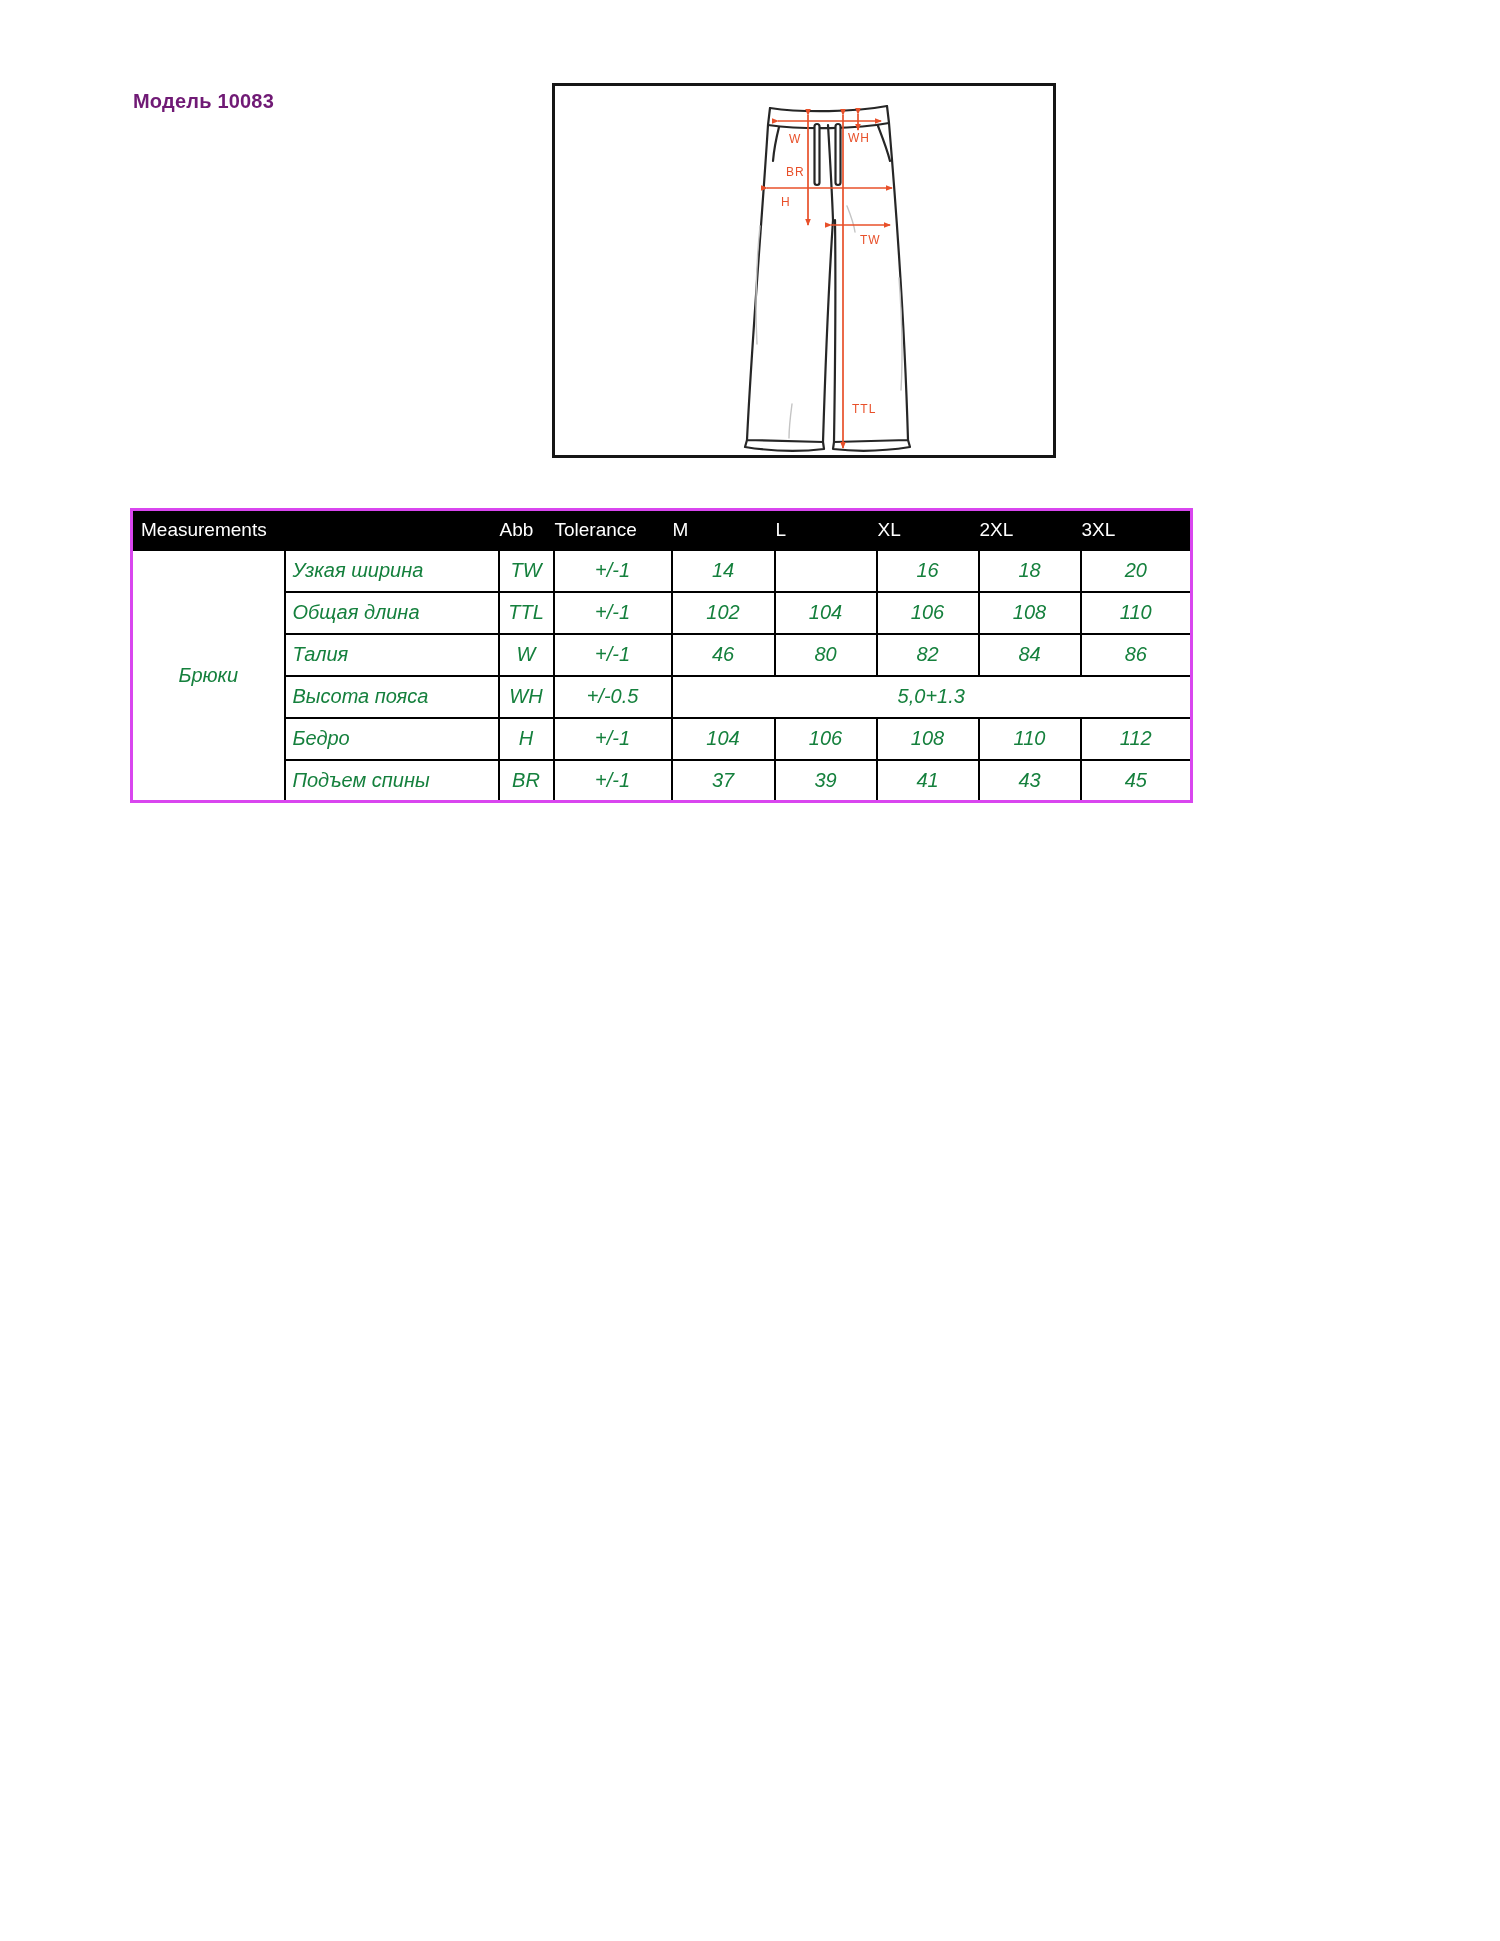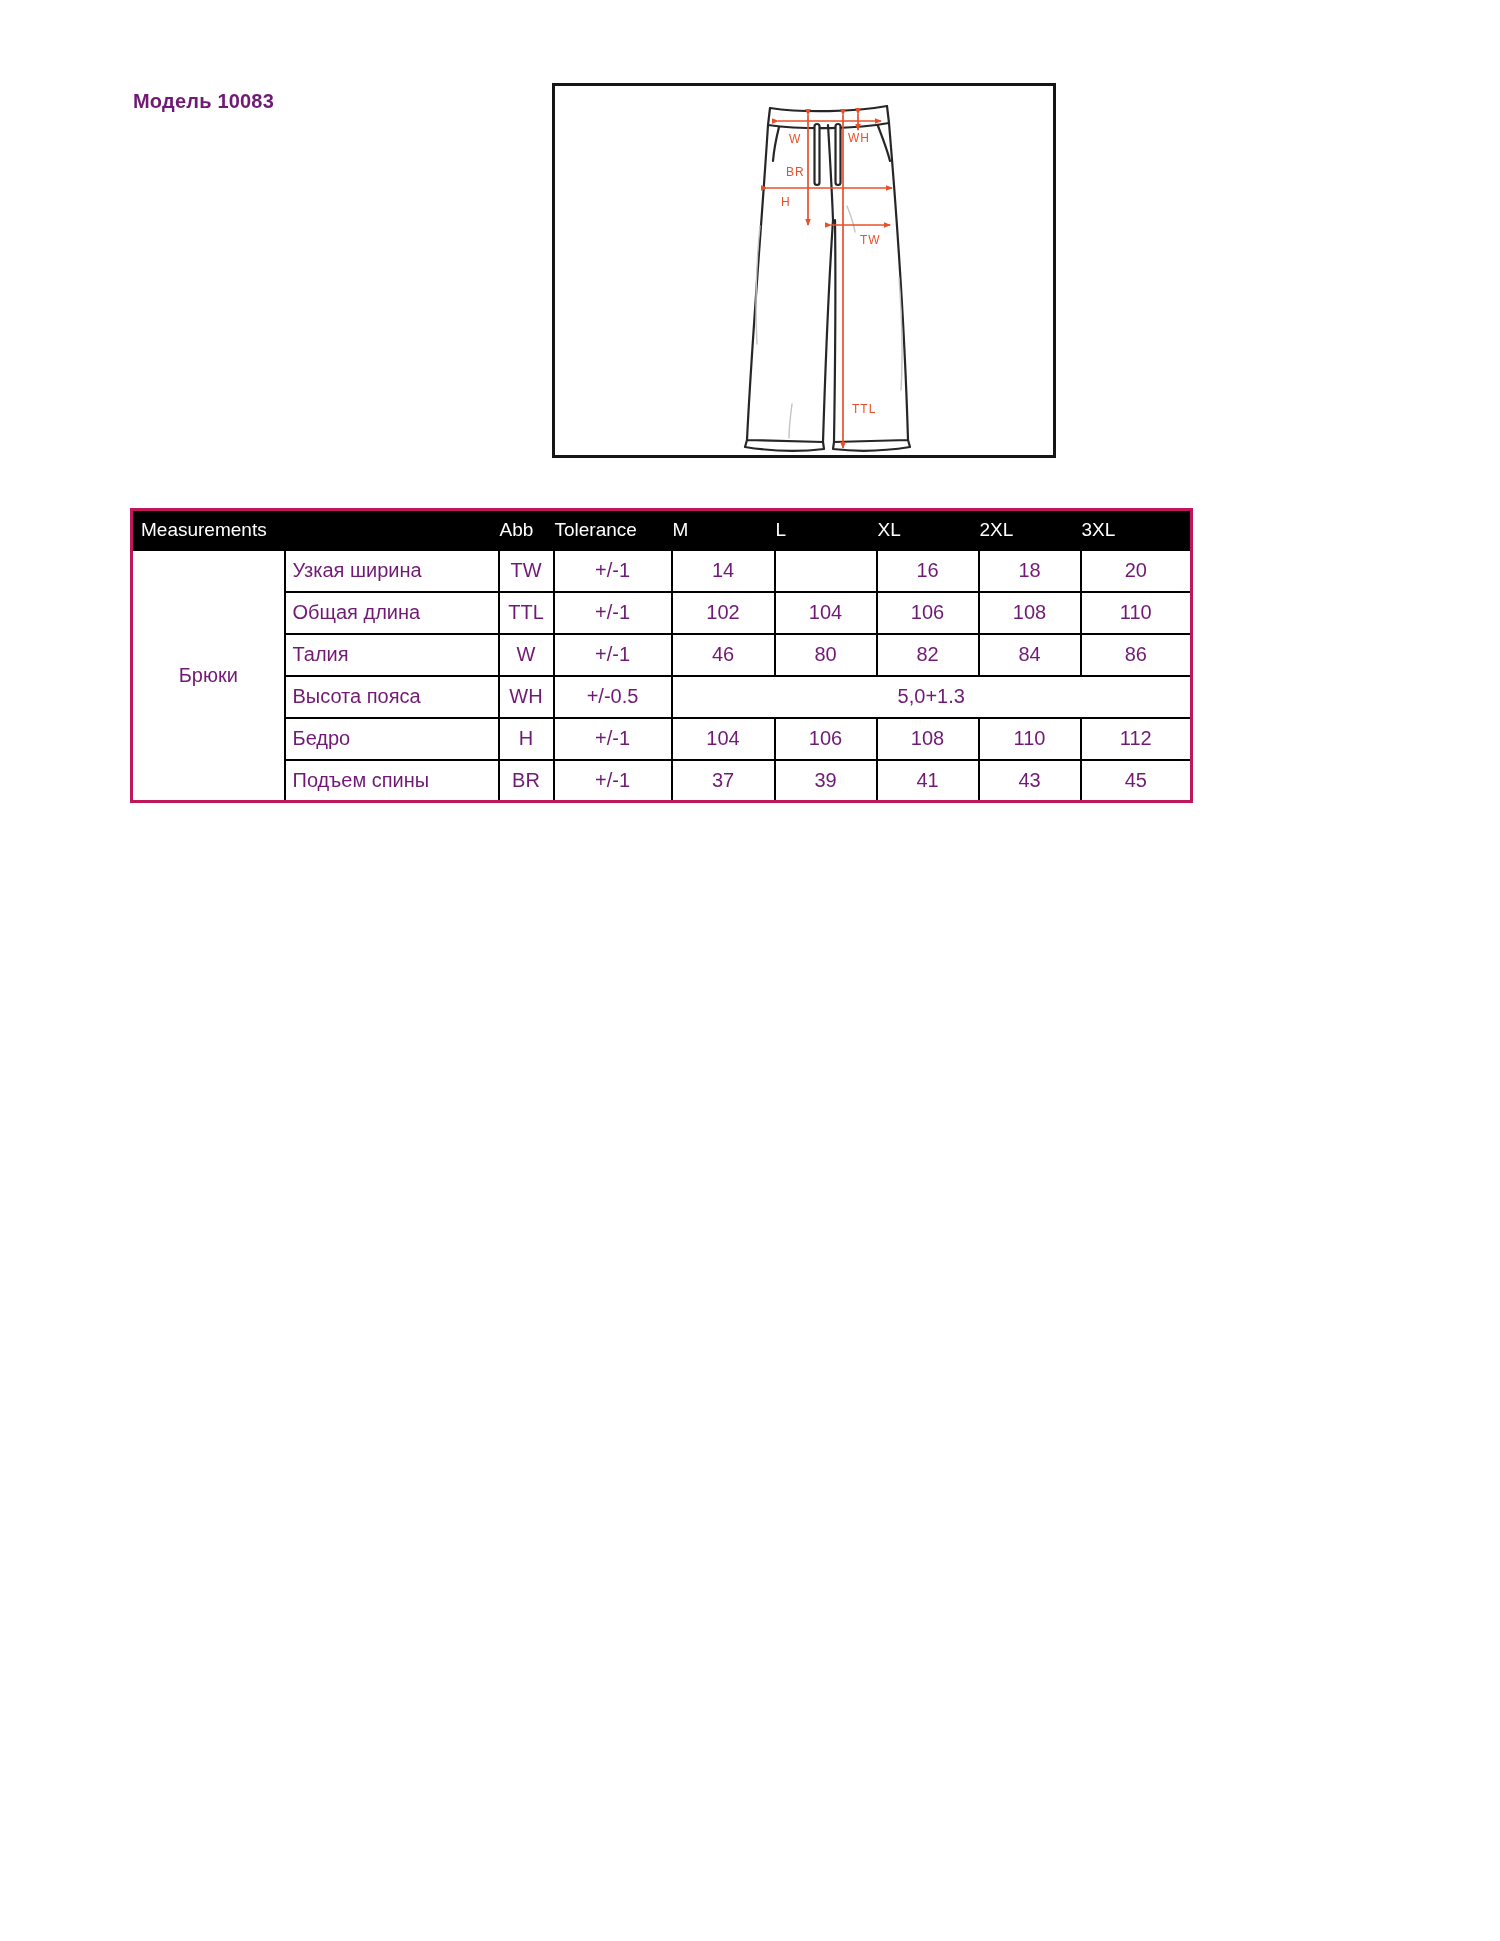--- a/index.html
+++ b/index.html
@@ -27,31 +27,31 @@
     border:3px solid #151515; background:#ffffff;
   }
   .diagram-box svg { display:block; width:100%; height:100%; }
   .ann-label {
     font-family:"Liberation Sans", sans-serif; font-size:12px; letter-spacing:1px;
     fill:#e8502a;
   }
   table.size-table {
     position:absolute; left:130px; top:508px; width:1060px;
     border-collapse:collapse; table-layout:fixed;
-    border:3px solid #be185d;
+    border:3px solid #d946ef;
     font-family:"Liberation Sans", sans-serif;
   }
   table.size-table th {
     background:#000000; color:#ffffff; font-weight:400; font-size:19px;
     height:40px; border:2px solid #000000; text-align:left;
   }
   table.size-table th.th-measurements { text-align:left; padding-left:8px; }
   table.size-table td {
-    border:2px solid #000000; height:42px; font-size:20px; color:#701a75;
-    text-align:center; background:#ffffff;
+    border:2px solid #000000; height:42px; font-size:20px; color:#15803d;
+    text-align:center; background:#ffffff;font-style:italic;
   }
   table.size-table td.cat { font-size:20px; }
   table.size-table td.name { text-align:left; padding-left:7px; }
 </style>
 </head>
 <body>
 
 <div class="page">
 
   <div class="doc-title">Модель 10083</div>

